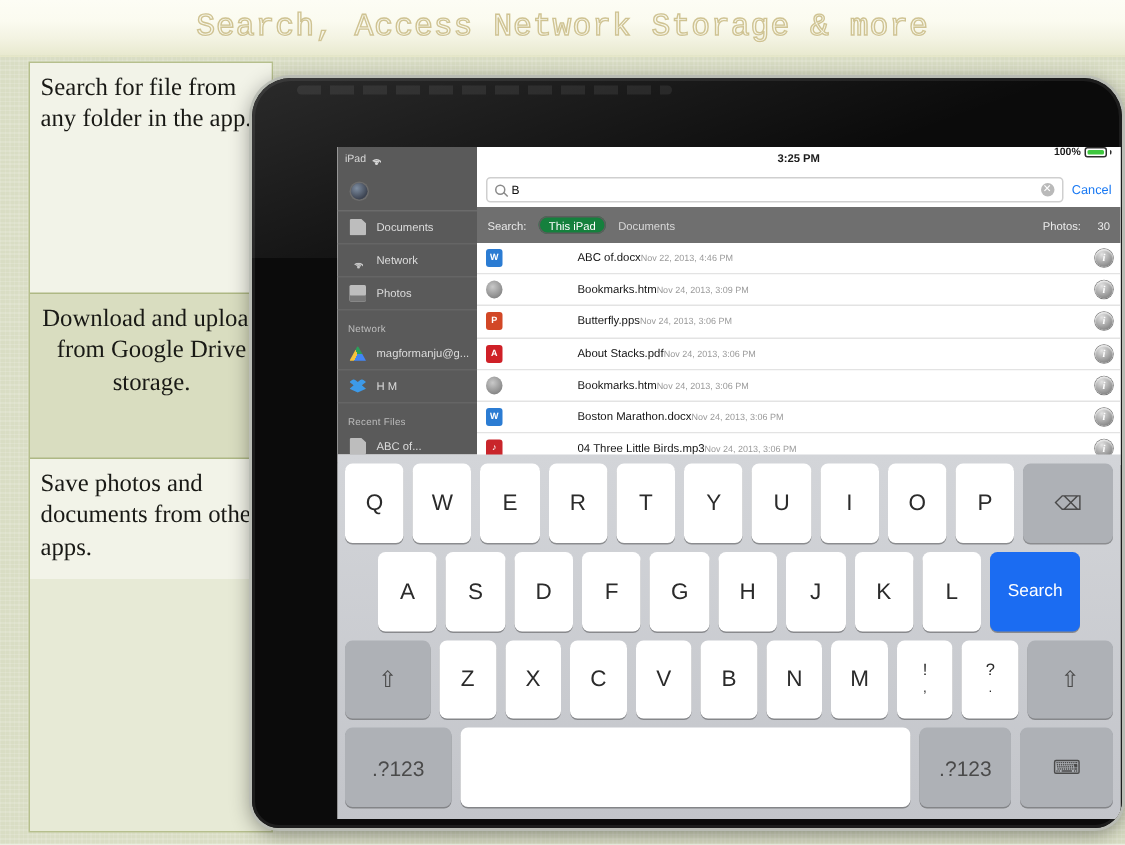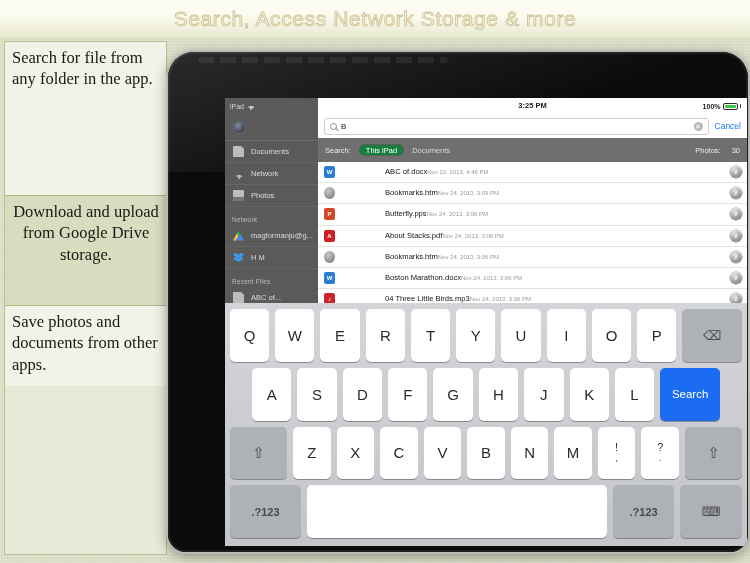--- a/index.html
+++ b/index.html
@@ -20,31 +20,31 @@
 
   
   .header{
     position:absolute; left:0; top:0; width:750px; height:38px;
     background: linear-gradient(180deg,#fdfdf5 0%, #fbfbf0 38%, #f3f3e2 70%, #e8e9cf 100%);
     border-bottom:1px solid #e6e7c8;
     display:flex; align-items:center; justify-content:center;
     overflow:hidden;
   }
   .header-title{
-    font-family:Liberation Sans, sans-serif;
+    font-family:Liberation Mono, monospace;
     font-size:21px; letter-spacing:.6px;
     color:#f7f6e8;
     -webkit-text-stroke:0.9px #cfc392;
     text-shadow: 0 1px 0 rgba(255,255,255,.9);
     white-space:nowrap;
   }
 
   
   .sidebar{
-    position:absolute; left:4px; top:41px; width:163px; height:514px;
+    position:absolute; left:19px; top:41px; width:163px; height:514px;
     border:1px solid #b6bf8d;
     background:#e7ead6;
     display:flex; flex-direction:column;
   }
   .panel{
     padding:5px 6px 6px 7px;
     border-bottom:1px solid #aeb884;
     font-family:"Liberation Serif", serif;
     font-size:16.5px; line-height:1.30;
     color:#191915;
@@ -131,21 +131,21 @@
     box-shadow: inset 0 -4px 0 #7d7d7d; }
   .gdrive-ic{ width:11px;height:10px;
     background:conic-gradient(from 210deg,#f5c33b 0 33%, #2aa05a 33% 66%, #4285f4 66% 100%);
     clip-path:polygon(50% 0,100% 100%,0 100%); }
   .dbox-ic{ width:11px;height:10px;background:#3d9ae8;
     clip-path:polygon(25% 0,50% 22%,75% 0,100% 22%,75% 44%,100% 66%,50% 92%,0 66%,25% 44%,0 22%);}
 
   
   .app-main{ flex:1; height:205px; background:#fff; position:relative; }
   .status-bar{
-    height:16px; display:flex; align-items:center; justify-content:space-between;
+    height:16px; display:flex; align-items:flex-start; justify-content:space-between;
     padding:0 6px 0 22px; background:#fff;
   }
   .status-time{ position:absolute; left:0; right:0; text-align:center;
     font-size:7.5px; font-weight:bold; color:#1c1c1c; line-height:16px; }
   .status-right{ margin-left:auto; display:flex; align-items:center; gap:2px;
     font-size:7px; font-weight:bold; color:#1c1c1c; z-index:2; }
   .batt{ width:15px;height:7px;border:1px solid #2d2d2d;border-radius:2px;position:relative; }
   .batt::after{ content:""; position:absolute; left:1px; top:1px; bottom:1px; right:1px;
     background:#3ec73e; border-radius:1px; }
   .batt-cap{ width:1.5px;height:3.5px;background:#2d2d2d;border-radius:0 1px 1px 0; }
@@ -212,21 +212,21 @@
     background:#fff; border-radius:5px; flex:1;
     display:flex; align-items:center; justify-content:center;
     font-size:15px; color:#2b2b2b;
     box-shadow:0 1px 0 rgba(0,0,0,.33);
   }
   .key.dark{ background:#aeb1b6; color:#4a4a4a; }
   .key.blue{ background:#1b6cf2; color:#fff; font-size:11.5px; }
   .key.wide-15{ flex:1.52; }
   .key.wide-17{ flex:1.75; }
   .key.space{ flex:7.4; }
-  .key.small{ font-size:11px;font-weight:bold; }
+  .key.small{ font-size:14px; }
   .key.punct{ flex-direction:column; gap:1px; font-size:11px; line-height:1; }
   .key.punct span:last-child{ font-size:9px; }
   .r2{ padding:0 22px; }
   .bksp{ font-size:13px; }
   .kbicon{ font-size:13px; }
 </style>
 </head>
 <body>
 
 <div class="bg-texture"></div>

